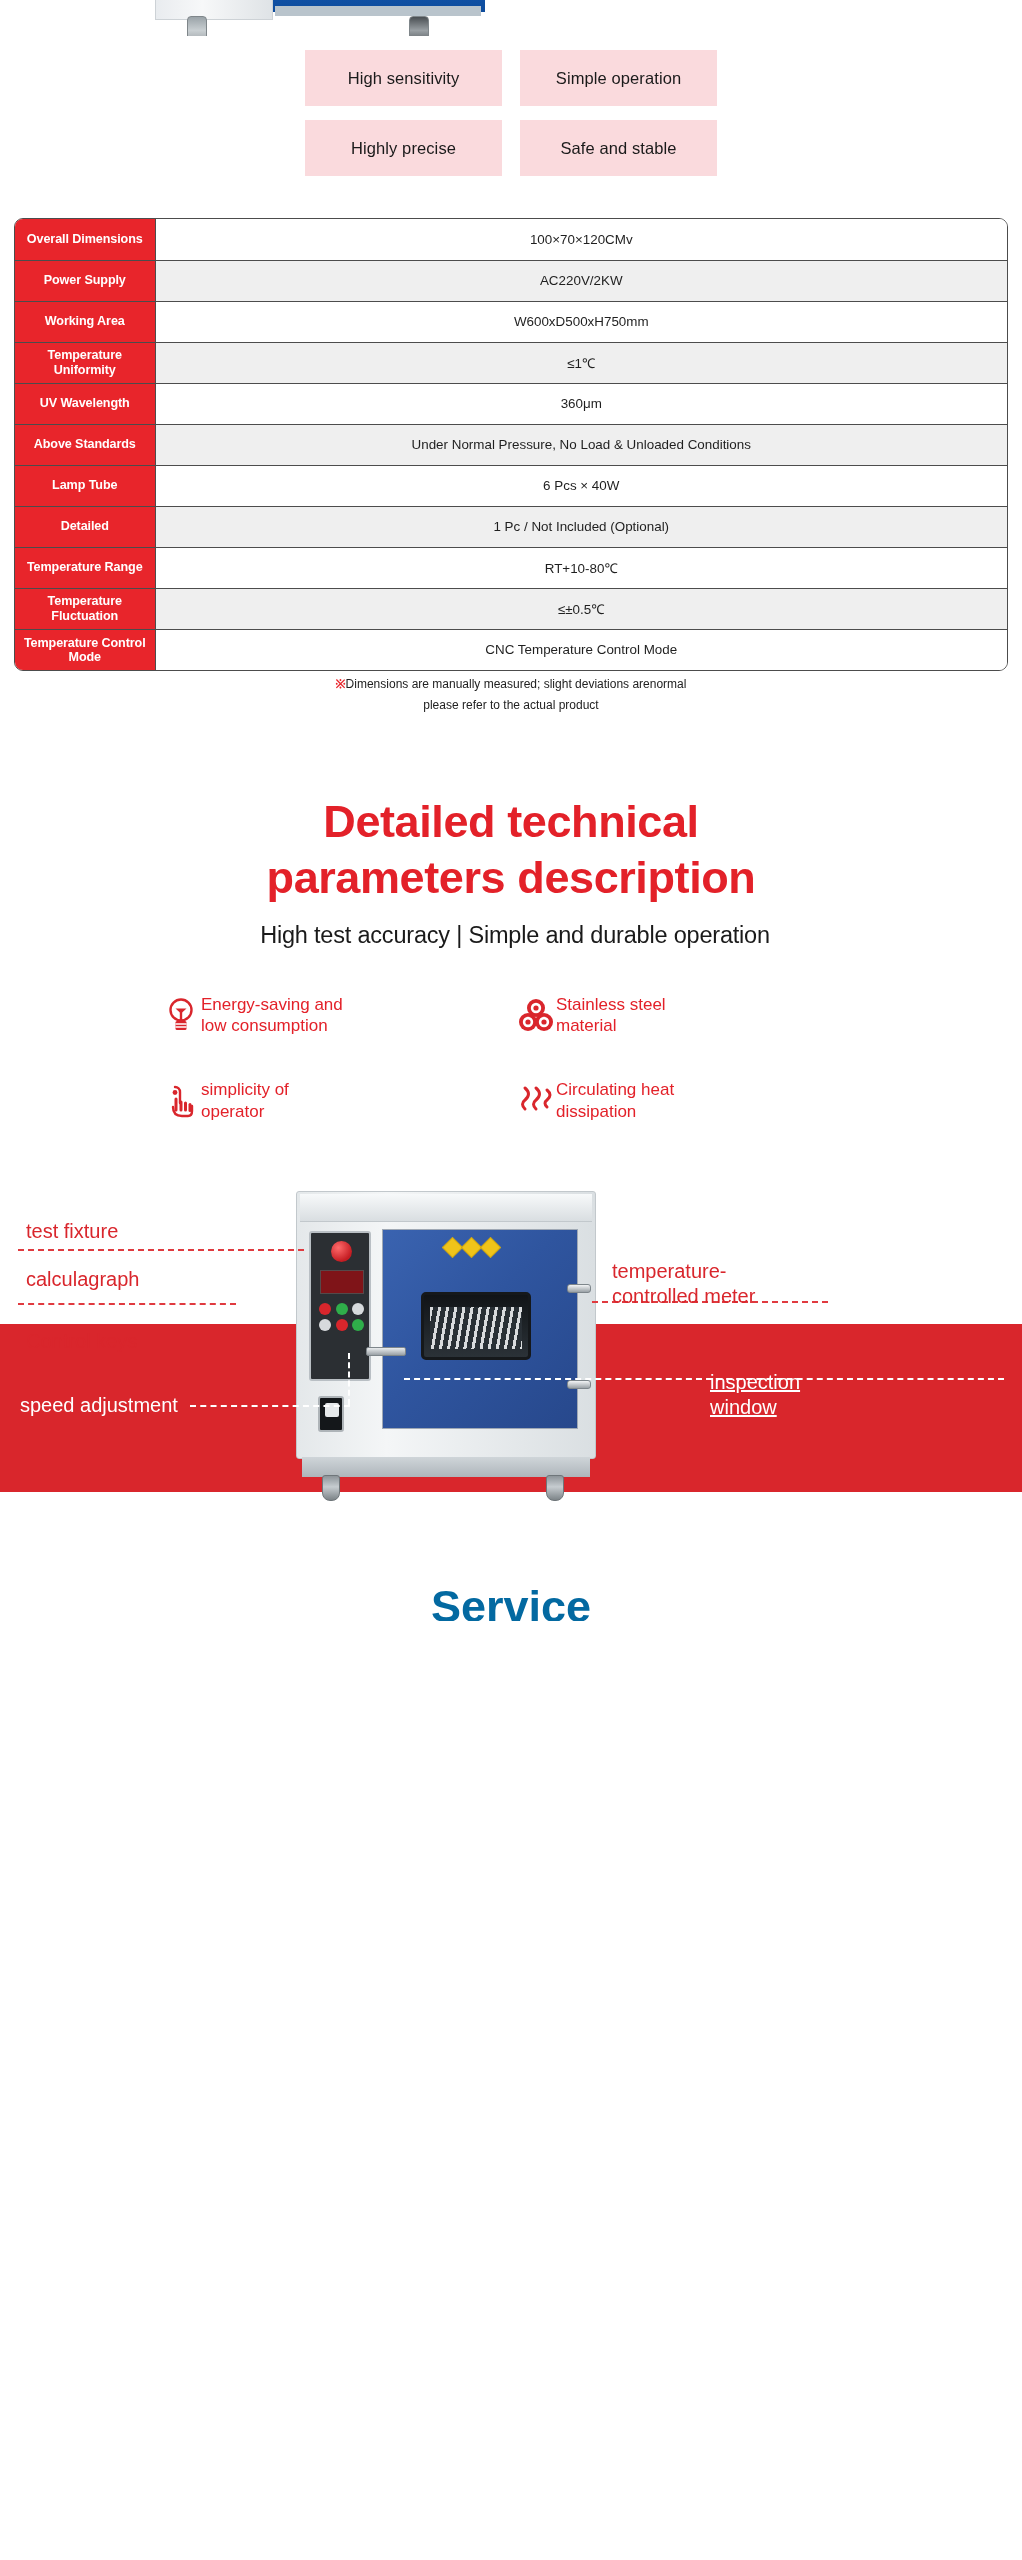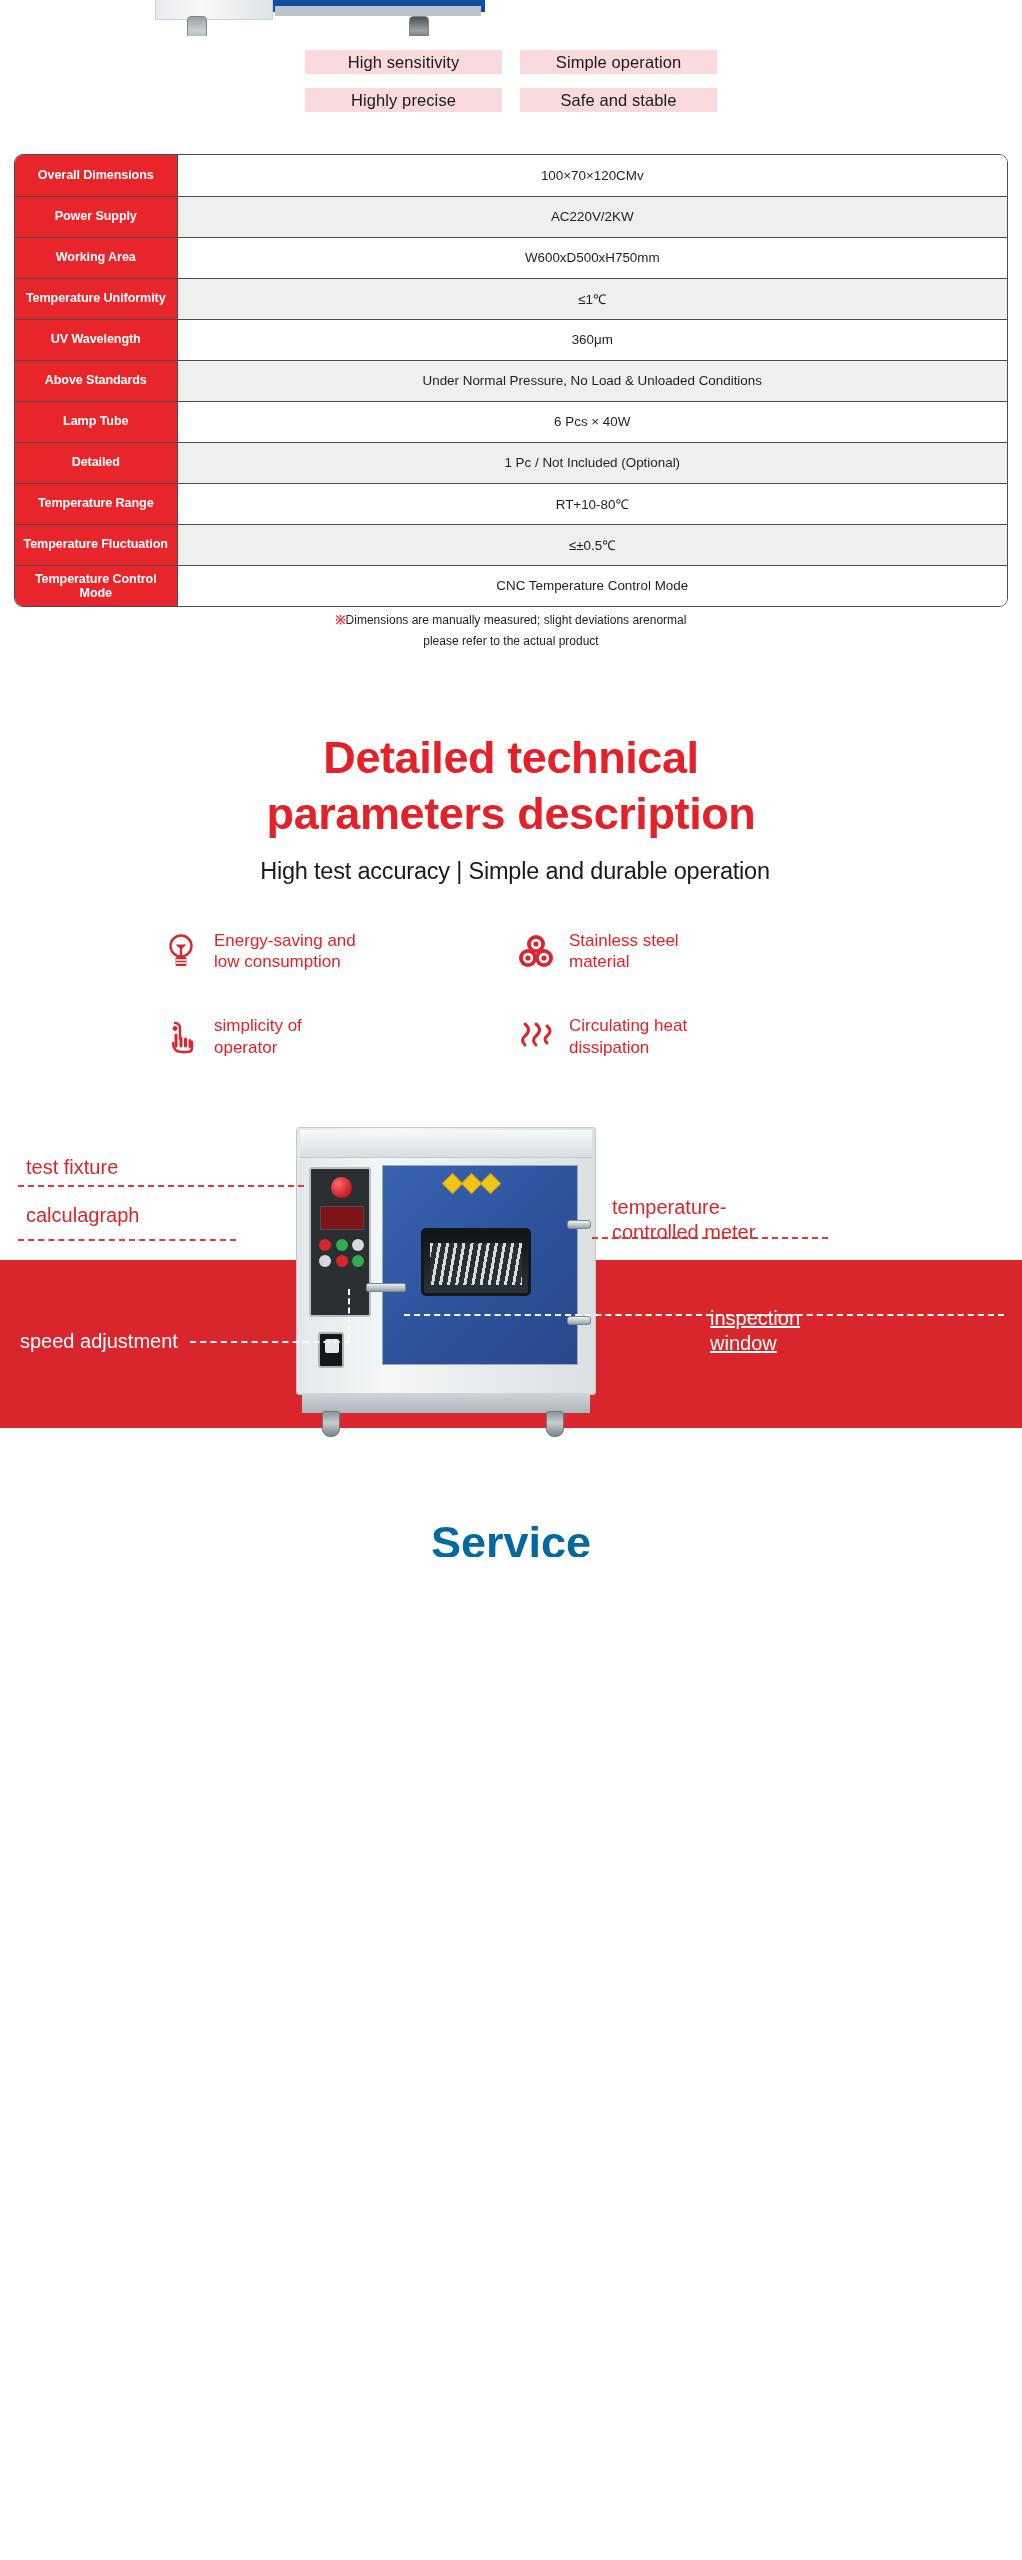--- a/index.html
+++ b/index.html
@@ -59,21 +59,21 @@
 
   
   .tagrow {
     display: flex;
     justify-content: center;
     gap: 18px;
     margin-top: 14px;
   }
   .tag {
     width: 197px;
-    height: 24px;
+    height: 56px;
     background: #fadadd;
     display: flex;
     align-items: center;
     justify-content: center;
     font-size: 16.5px;
     color: #1a1a1a;
     letter-spacing: .1px;
   }
 
   
@@ -82,21 +82,21 @@
     border: 1.4px solid #4c4c4c;
     border-radius: 9px;
     overflow: hidden;
   }
   .spec-table { width: 100%; border-collapse: collapse; table-layout: fixed; }
   .spec-table tr { height: 41px; }
   .spec-table td { border-bottom: 1.3px solid #4c4c4c; }
   .spec-table tr:last-child td { border-bottom: none; }
 
   td.k {
-    width: 162px;
+    width: 140px;
     background: #e8252b;
     color: #ffffff;
     font-weight: bold;
     font-size: 12.6px;
     text-align: center;
     line-height: 1.12;
     padding: 2px 3px;
     border-right: 1.3px solid #4c4c4c;
     letter-spacing: -.1px;
   }
@@ -139,21 +139,21 @@
 
   
   .icon-grid {
     margin: 45px auto 0 auto;
     width: 700px;
     display: grid;
     grid-template-columns: 1fr 1fr;
     row-gap: 42px;
     column-gap: 10px;
   }
-  .icon-item { display: flex; align-items: center; gap: 13px; }
+  .icon-item { display: flex; align-items: center; }
   .icon-box { width: 40px; height: 40px; flex: 0 0 40px; display:flex; align-items:center; justify-content:center; }
   .icon-label {
     color: #e32129;
     font-size: 17px;
     line-height: 1.28;
     white-space: pre-line;
   }
 
   
   .diagram {

